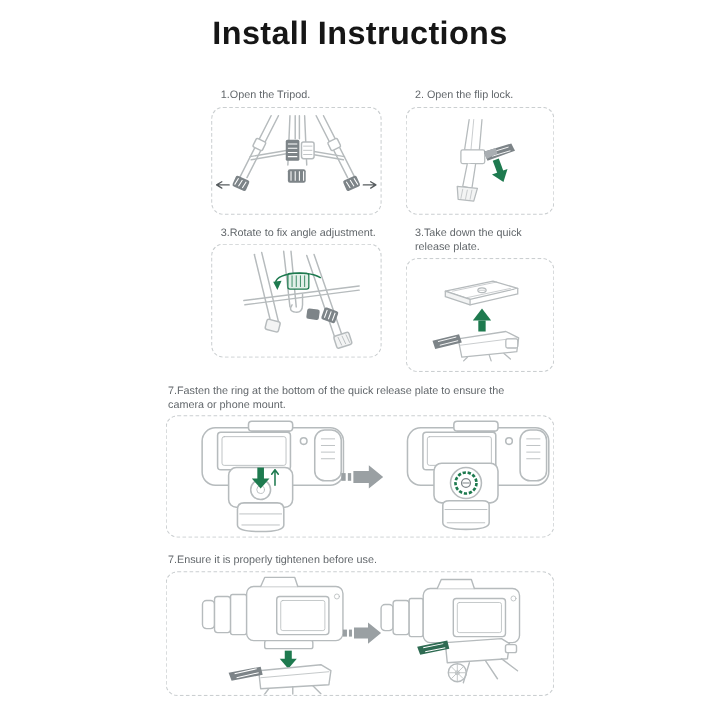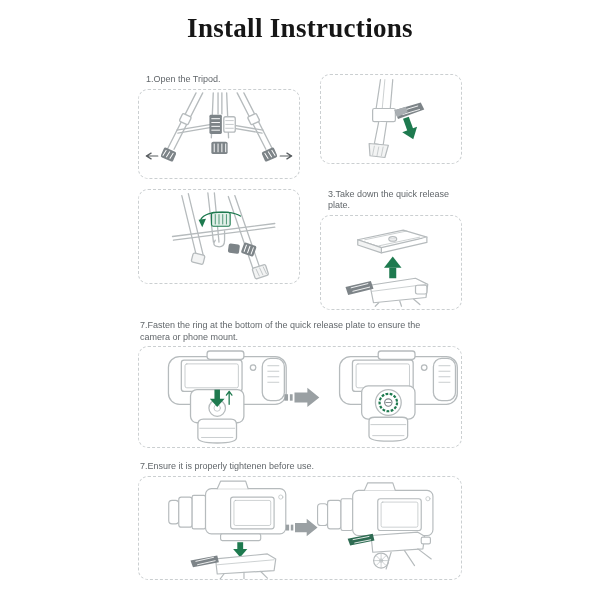--- a/index.html
+++ b/index.html
@@ -1,21 +1,21 @@
 <!DOCTYPE html>
 <html><head>
 <meta charset="utf-8">
 <style>
   html,body { margin:0; padding:0; background:#ffffff; }
   body { width:600px; height:600px; font-family:"Liberation Sans", sans-serif; }
   .page { position:relative; width:600px; height:600px; overflow:hidden; background:#fff; }
   .title { margin:0; padding-top:13px; text-align:center; font-size:27px; font-weight:700;
-           color:#161616; letter-spacing:0.3px;font-family:Liberation Serif, serif; }
+           color:#161616; letter-spacing:0.3px; }
   .content { width:324px; margin:30px auto 0; }
-  .row { display:flex; gap:20px; margin-bottom:10px; }
+  .row { display:flex; gap:20px; margin-bottom:10px;margin-left:38px; }
   .col-a { width:162px; } .col-b { width:142px; }
   .step-label { font-size:9px; line-height:1.3; color:#62676b; margin:0 0 3px 8px; }
   .full { margin-top:8px; }
   .full .step-label { margin-left:2px; }
   .label-5 { max-width:306px; }
   .panel { border:1px dashed #cbcfd1; border-radius:10px; background:#fff;
            display:flex; align-items:center; justify-content:center; overflow:hidden; }
   .h-a { height:88px; } .h-b { height:93px; } .h-5 { height:100px; } .h-6 { height:102px; }
   .panel svg { width:100%; height:100%; display:block; }
   .step6 { margin-top:13px; }
@@ -76,20 +76,21 @@
                   <path class="ridge" d="M129 64 l1 7 M133 64 l1 7 M137 64 l1 7"></path>
                 </g>
             </g>
             <path class="darr" d="M16 69 H4 M4 69 l5 -3 M4 69 l5 3"></path>
             <path class="darr" d="M144 69 H156 M156 69 l-5 -3 M156 69 l-5 3"></path>
           </svg>
         </div>
       </div>
 
       <div class="col-b">
+        <div class="step-label">2. Open the flip lock.</div>
         <div class="panel h-a">
           <svg viewBox="0 0 160 92">
             <g class="ln">
               <path d="M68 1 L63 34 L79 36 L82 1" class="fw"></path>
               <path d="M73 1 L70 34" class="lnthin"></path>
               <rect x="59" y="34" width="26" height="15" rx="2" class="fw"></rect>
               <path d="M66 49 L61 74 L71 76 L75 50" class="fw"></path>
             </g>
             <g>
               <polygon points="84,36 114,27 118,35 88,46" class="dk"></polygon>
@@ -102,20 +103,21 @@
               <rect x="98" y="44" width="7" height="15" class="grn"></rect>
               <polygon points="92,58 110,58 101,70" class="grn"></polygon>
             </g>
           </svg>
         </div>
       </div>
     </div>
 
     <div class="row">
       <div class="col-a">
+        <div class="step-label">3.Rotate to fix angle adjustment.</div>
         <div class="panel h-b">
           <svg viewBox="0 0 160 100">
             <g class="ln">
               <path d="M40 6 L56 72"></path>
                 <path d="M47 4 L63 70"></path>
               <path d="M68 3 L74 56"></path>
                 <path d="M75 3 L80 56"></path>
               <path d="M97 6 L124 84"></path>
                 <path d="M90 7 L117 86"></path>
               <path d="M30 50 L140 36"></path>

